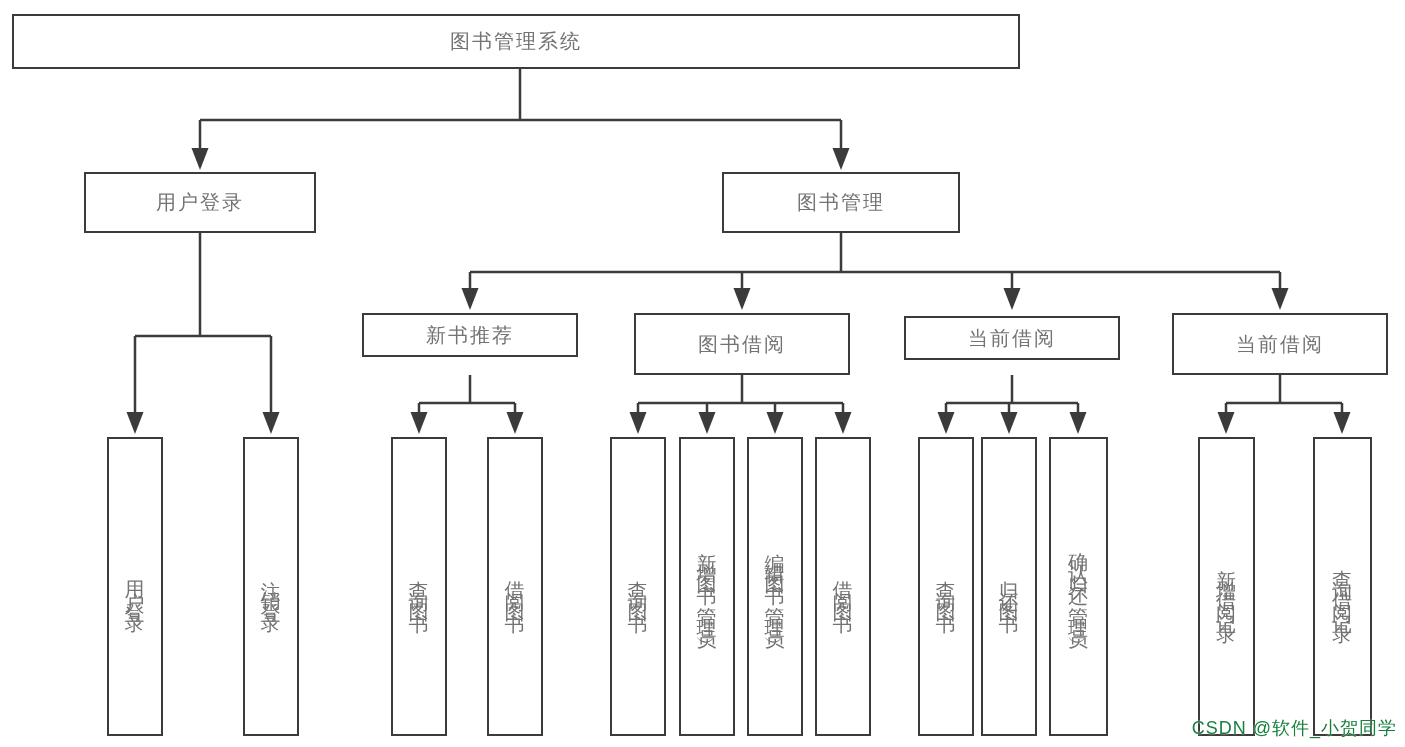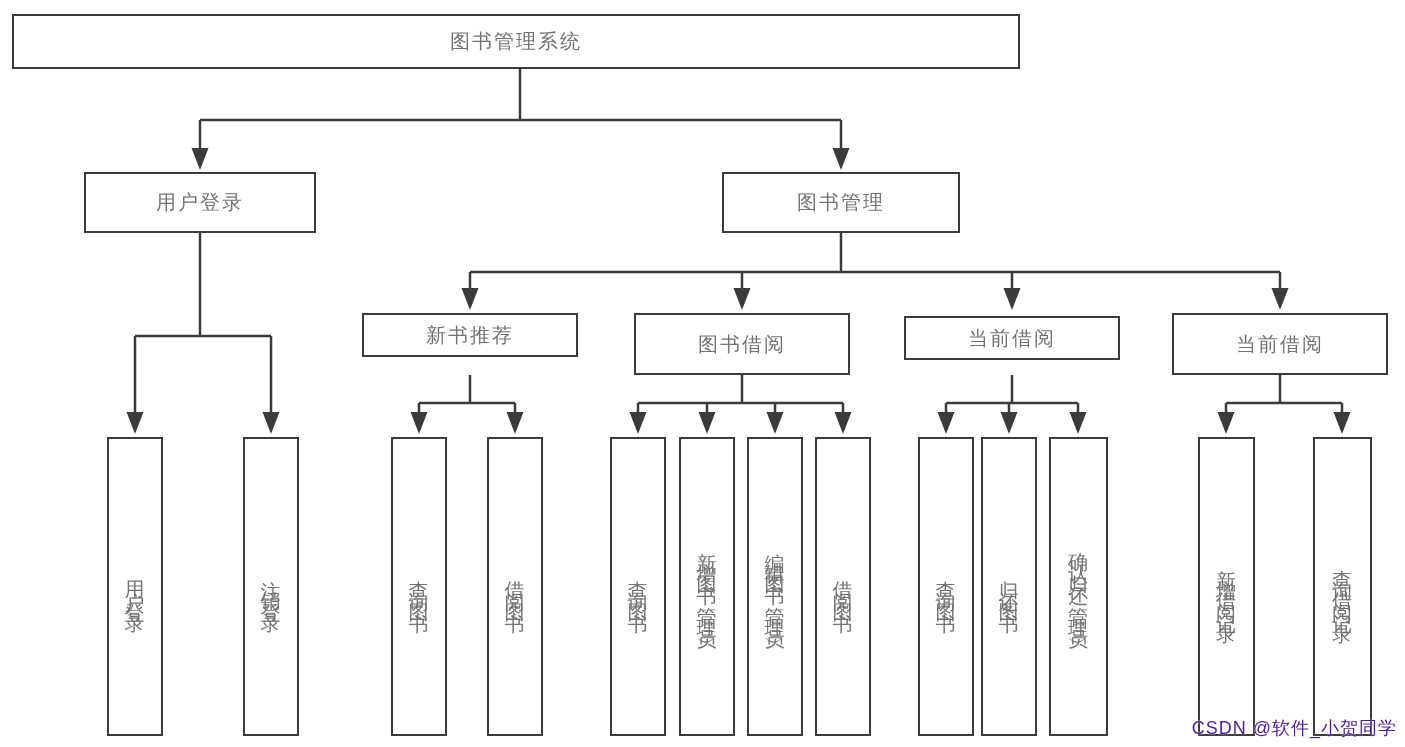--- a/index.html
+++ b/index.html
@@ -63,21 +63,21 @@
   .L8  { left: 918px; }
   .L9  { left: 981px; }
   .L10 { left: 1049px; width: 59px; }
   .L11 { left: 1198px; width: 57px; }
   .L12 { left: 1313px; width: 59px; }
   .watermark {
     position: absolute;
     right: 8px; bottom: 7px;
     font-size: 18px;
     letter-spacing: 1px;
-    color: #4c1d95;
+    color: #15803d;
     text-shadow: 0 0 2px #ffffff;
     z-index: 5;
     white-space: nowrap;
   }
   svg path { stroke: #3b3b3b; stroke-width: 2.5; fill: none; }
   svg polygon { fill: #3b3b3b; }
 </style>
 </head>
 <body>
 

